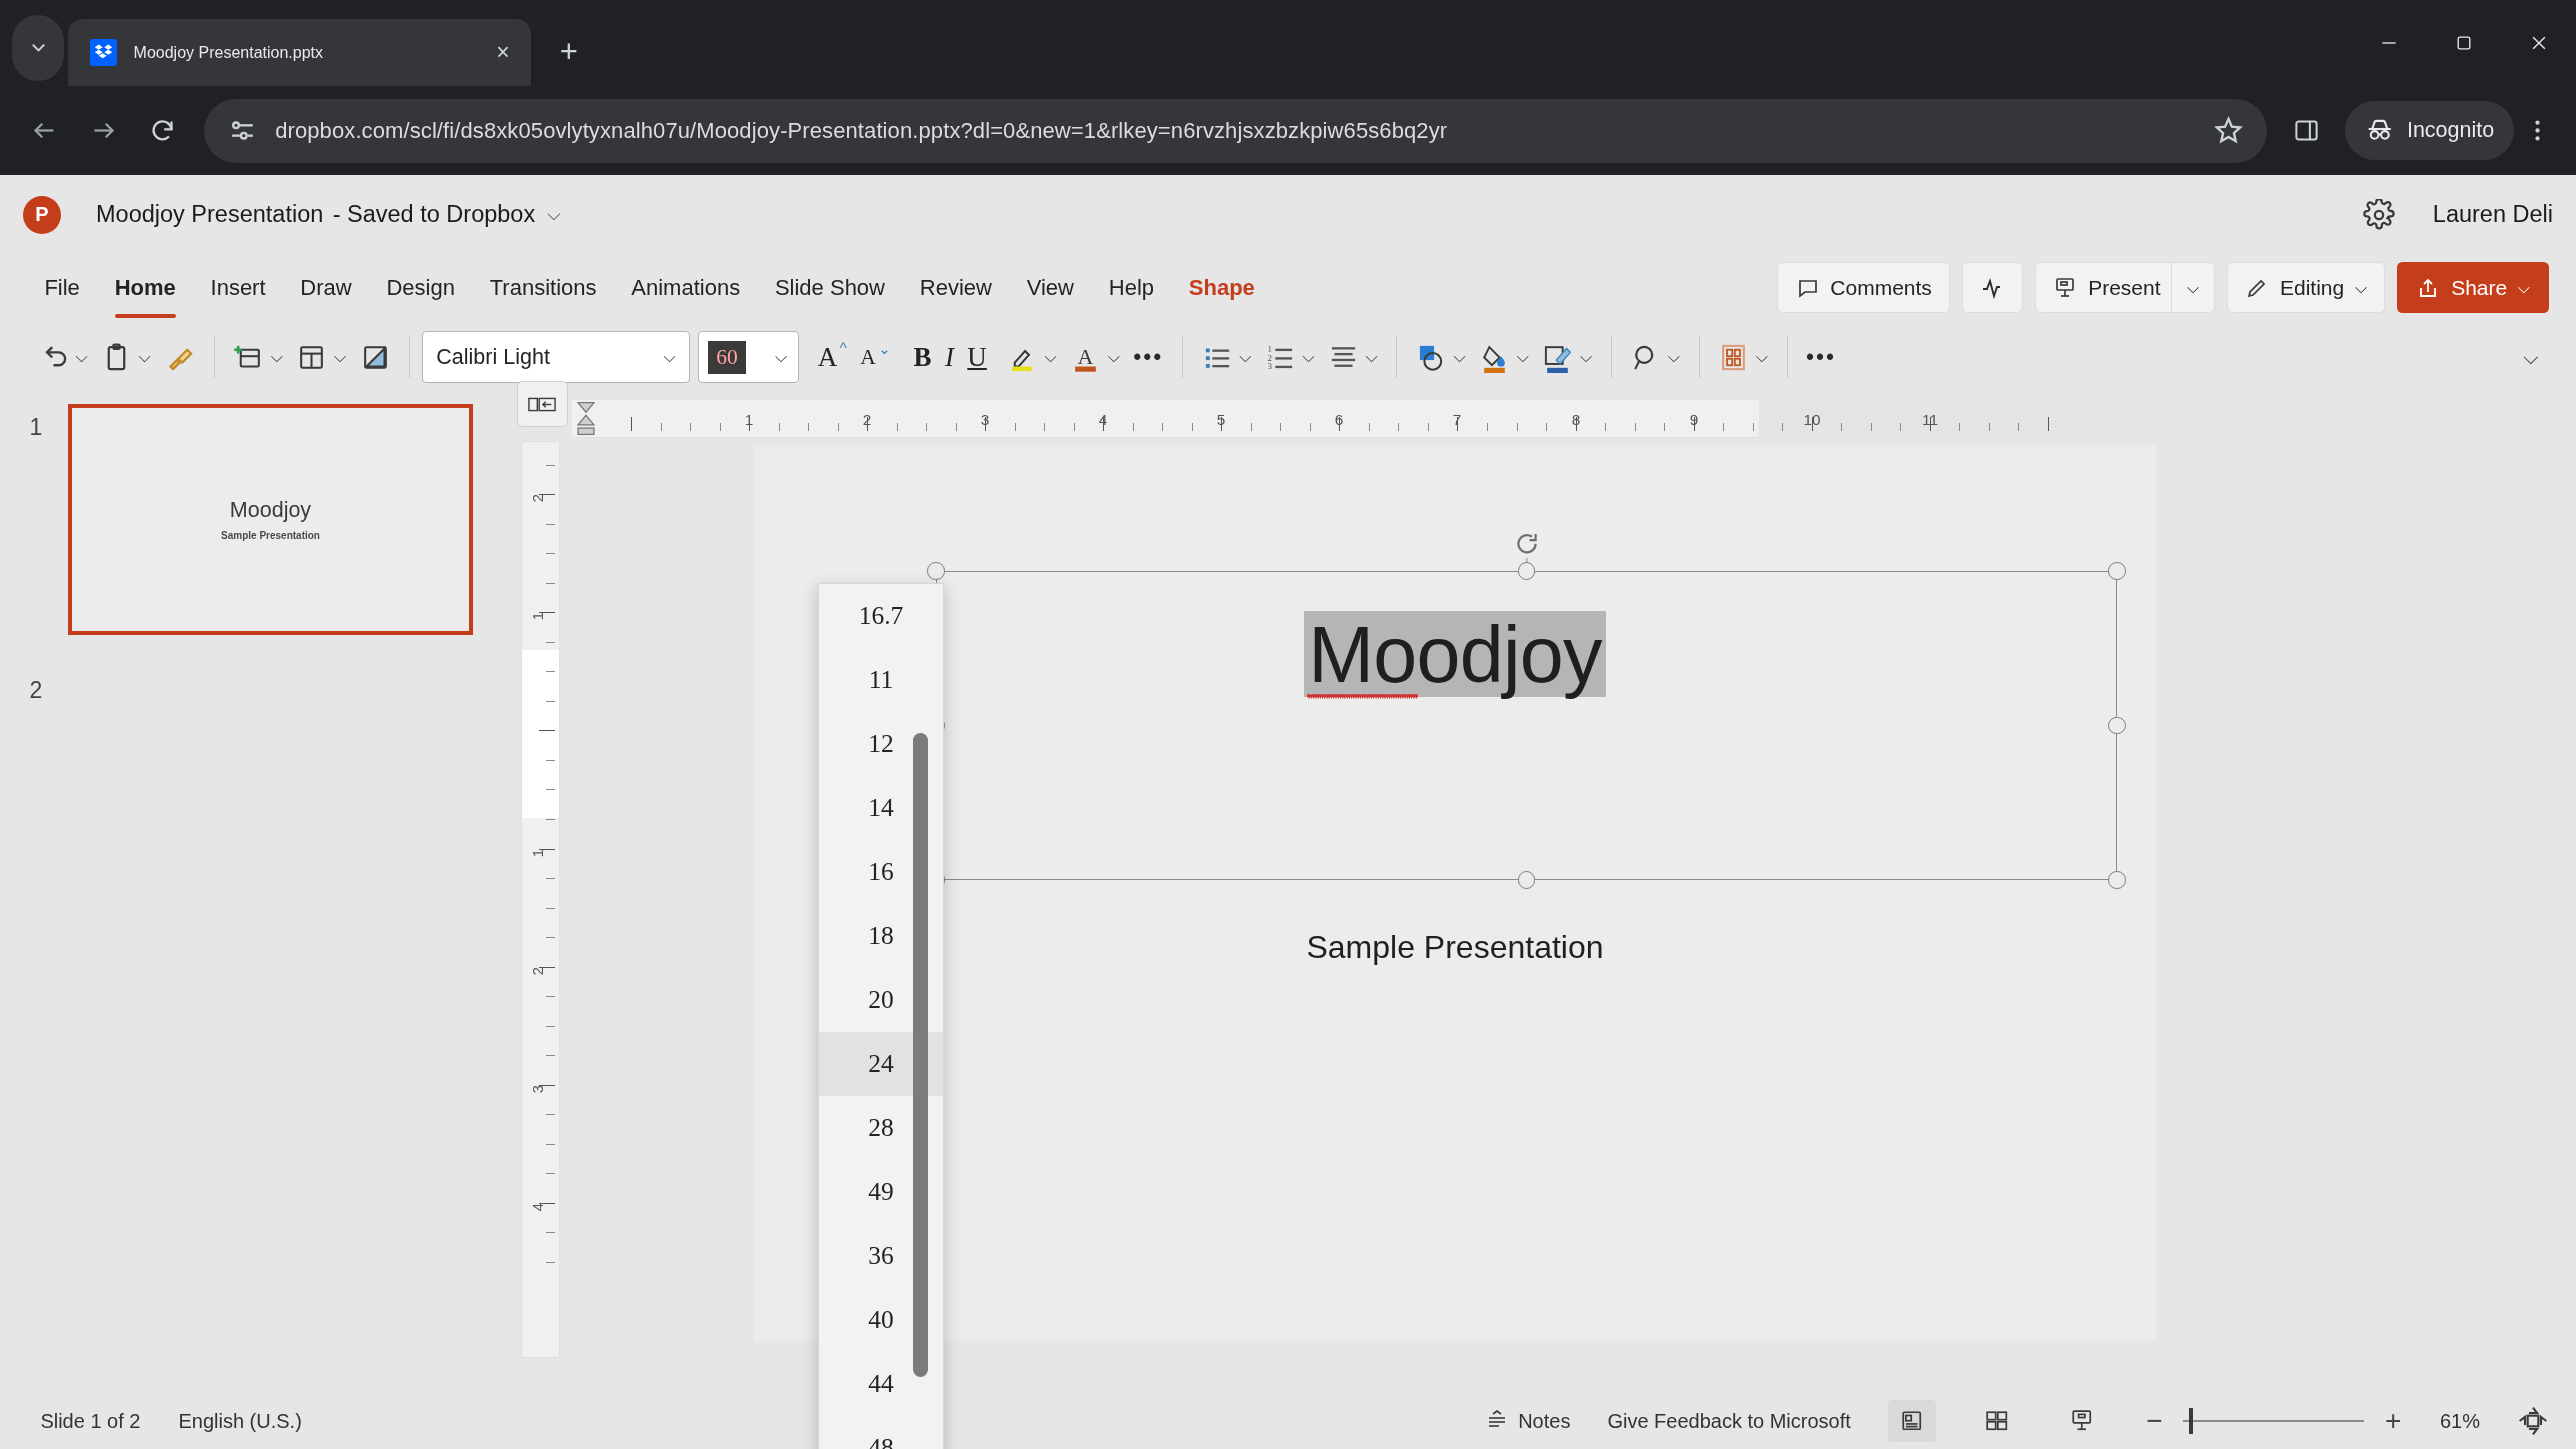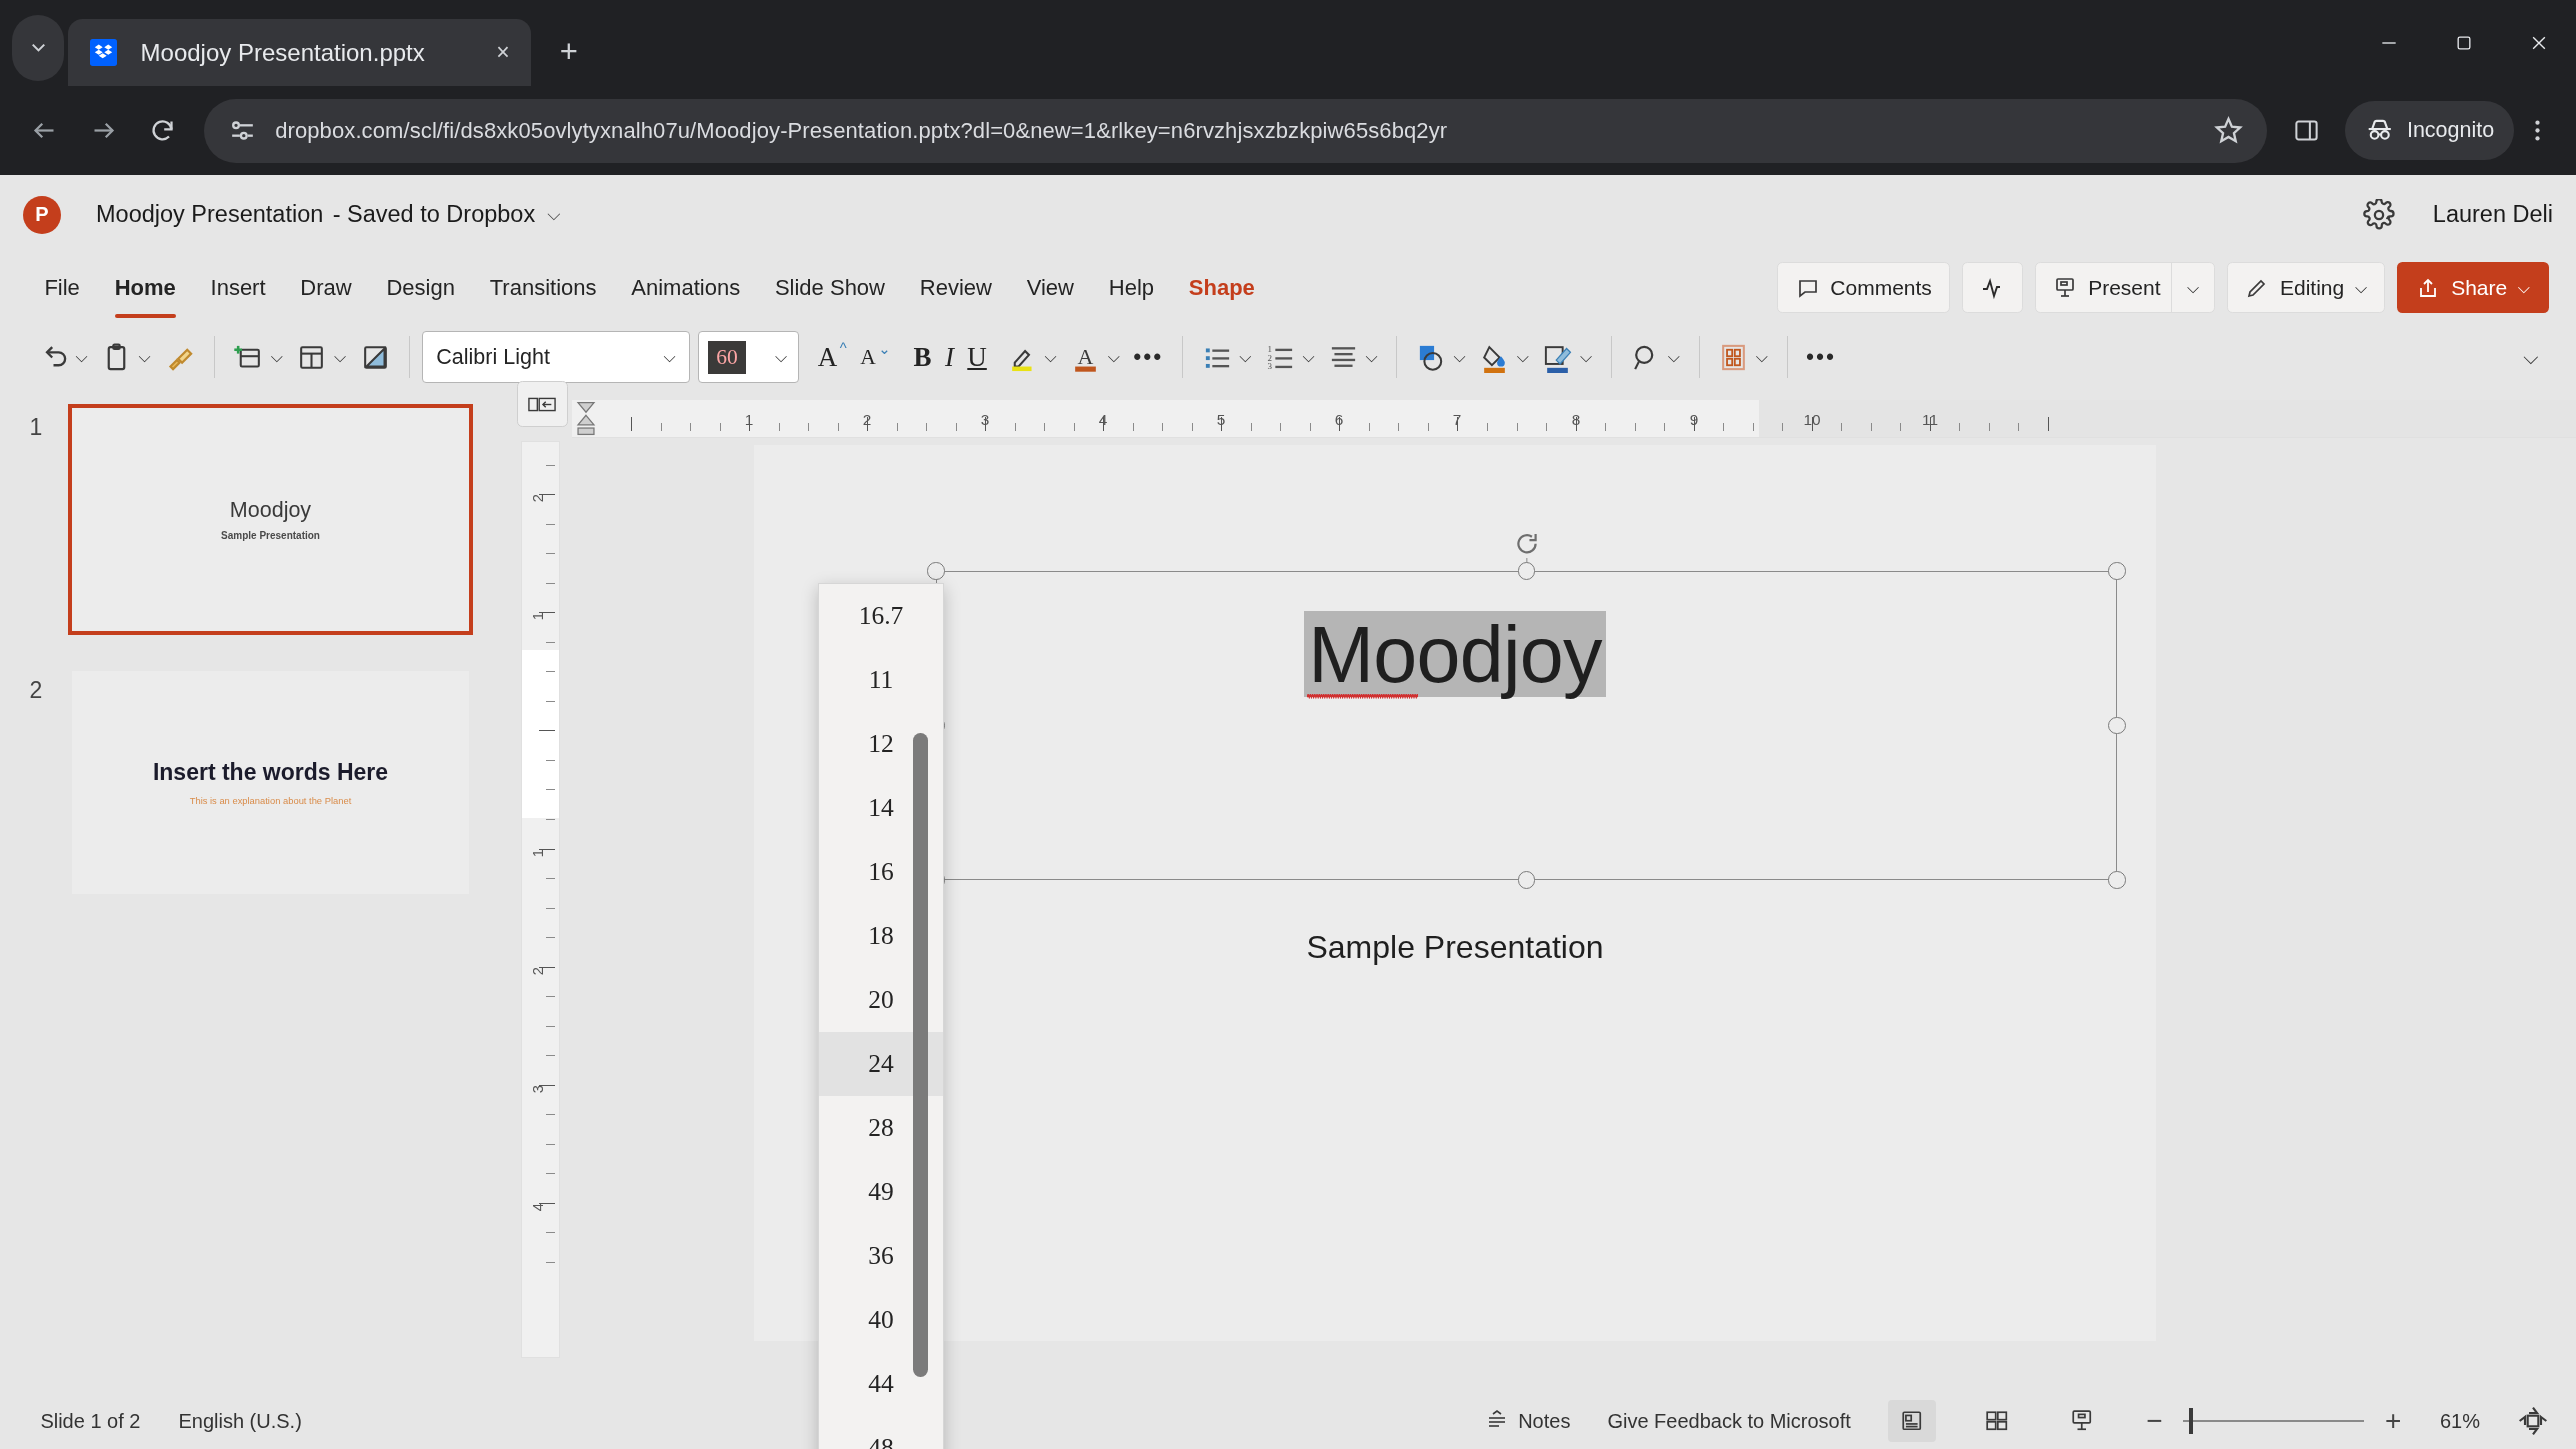--- a/index.html
+++ b/index.html
@@ -30,22 +30,22 @@
     background: #35363a; border-radius: 14.8px 14.8px 0 0;
     display: flex; align-items: center; padding: 0 10.7px 0 21.5px;
     position: relative; cursor: pointer;
   }
   .tab-favicon {
     width: 27px; height: 27px; border-radius: 2.7px; flex: 0 0 auto;
     background: #0061fe; display: flex; align-items: center; justify-content: center;
   }
   .tab-favicon svg { width: 19px; height: 19px; }
   .tab-title {
-    flex: 1 1 auto; color: #e8eaed; font-size: 24px;
-    margin-left: 24px; white-space: nowrap; overflow: hidden; text-overflow: ellipsis;
+    flex: 1 1 auto; color: #e8eaed; font-size: 16px;
+    margin-left: 17px; white-space: nowrap; overflow: hidden; text-overflow: ellipsis;
   }
   .tab-close {
     width: 35px; height: 35px; border-radius: 50%; flex: 0 0 auto;
     display: flex; align-items: center; justify-content: center;
     color: #cfd2d6; font-size: 23px; cursor: pointer;
   }
   #new-tab-btn {
     width: 46px; height: 46px; margin-left: 14.8px; margin-bottom: 10.7px;
     display: flex; align-items: center; justify-content: center;
     color: #cfd2d6; font-size: 31px; border-radius: 50%; cursor: pointer;
@@ -750,24 +750,20 @@
     <div id="slide-panel">
       <div class="thumb-row">
         <div class="thumb-num">1</div>
         <div class="thumb selected">
           <div class="thumb-title-1">Moodjoy</div>
           <div class="thumb-sub-1">Sample Presentation</div>
         </div>
       </div>
       <div class="thumb-row">
         <div class="thumb-num">2</div>
-        <div class="thumb">
-          <div class="thumb-title-2">Insert the words Here</div>
-          <div class="thumb-sub-2">This is an explanation about the Planet</div>
-        </div>
       </div>
     </div>
 
     <div id="vruler-col">
       <div id="collapse-panel-btn">
         <svg viewBox="0 0 30 16" fill="none" stroke="#3a3a3a" stroke-width="1.5">
           <rect x="1" y="1.5" width="9" height="13"></rect>
           <rect x="12" y="1.5" width="17" height="13"></rect>
           <line x1="25" y1="8" x2="16" y2="8"></line>
             <polyline points="19,5 16,8 19,11"></polyline>

